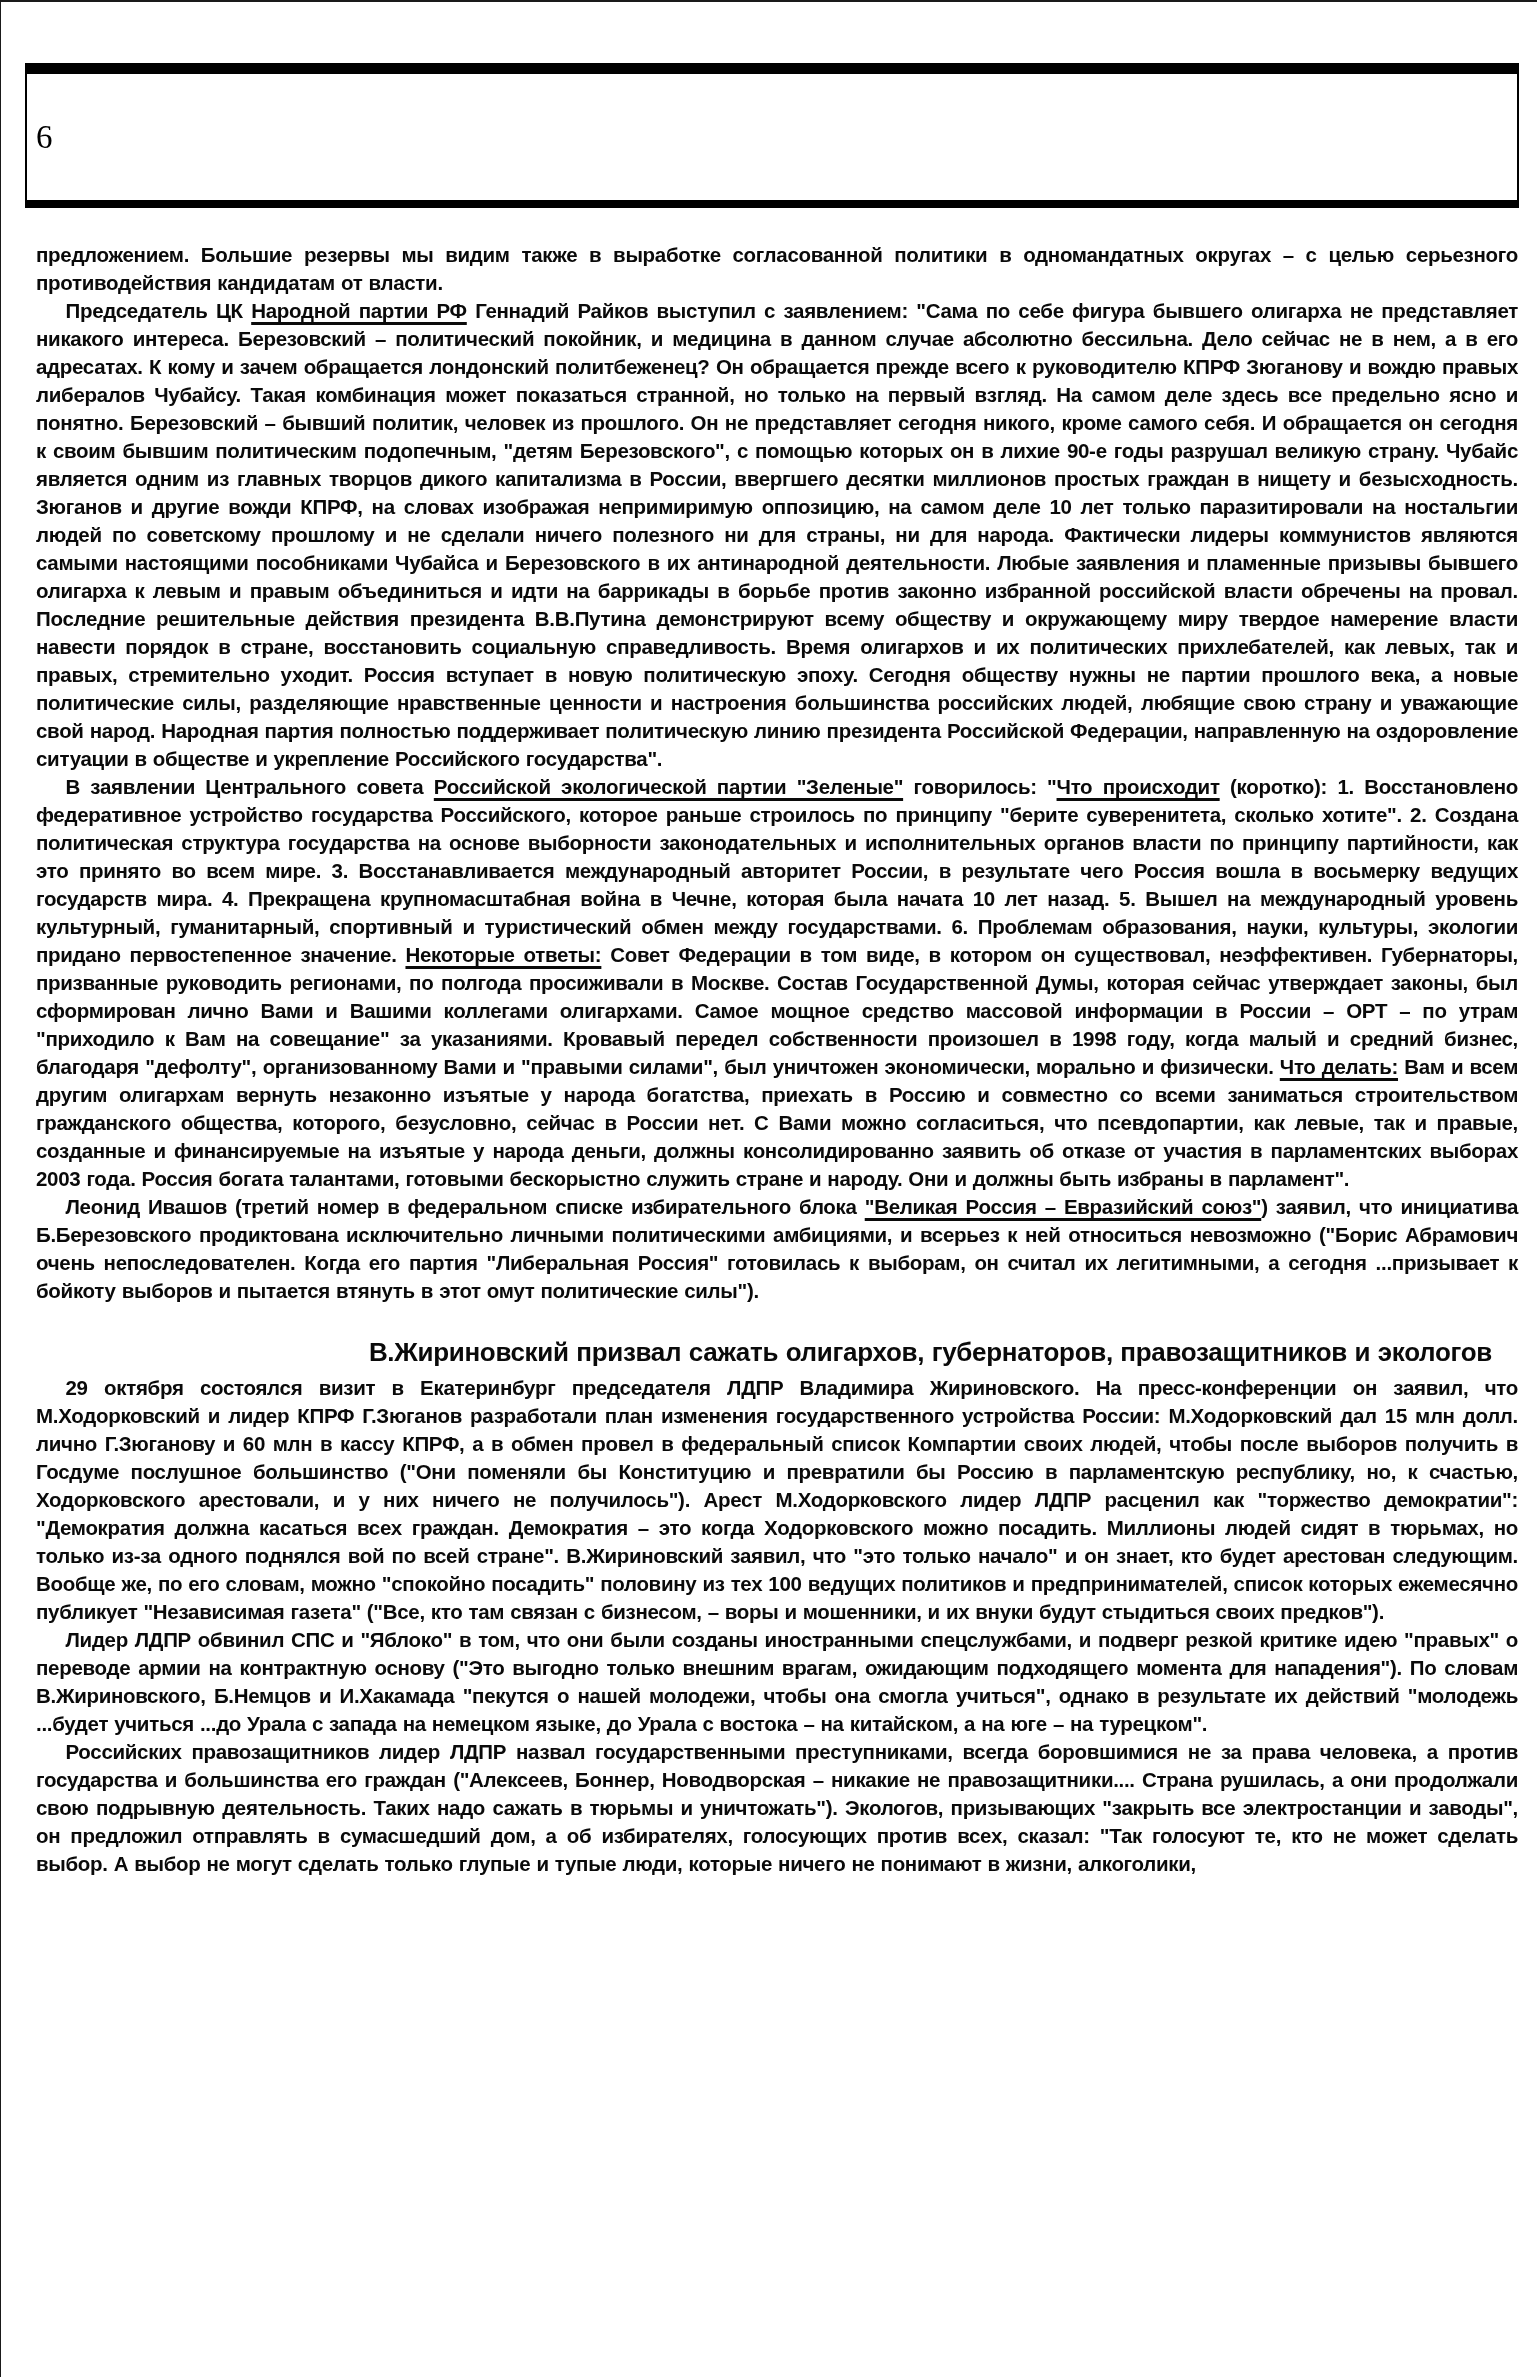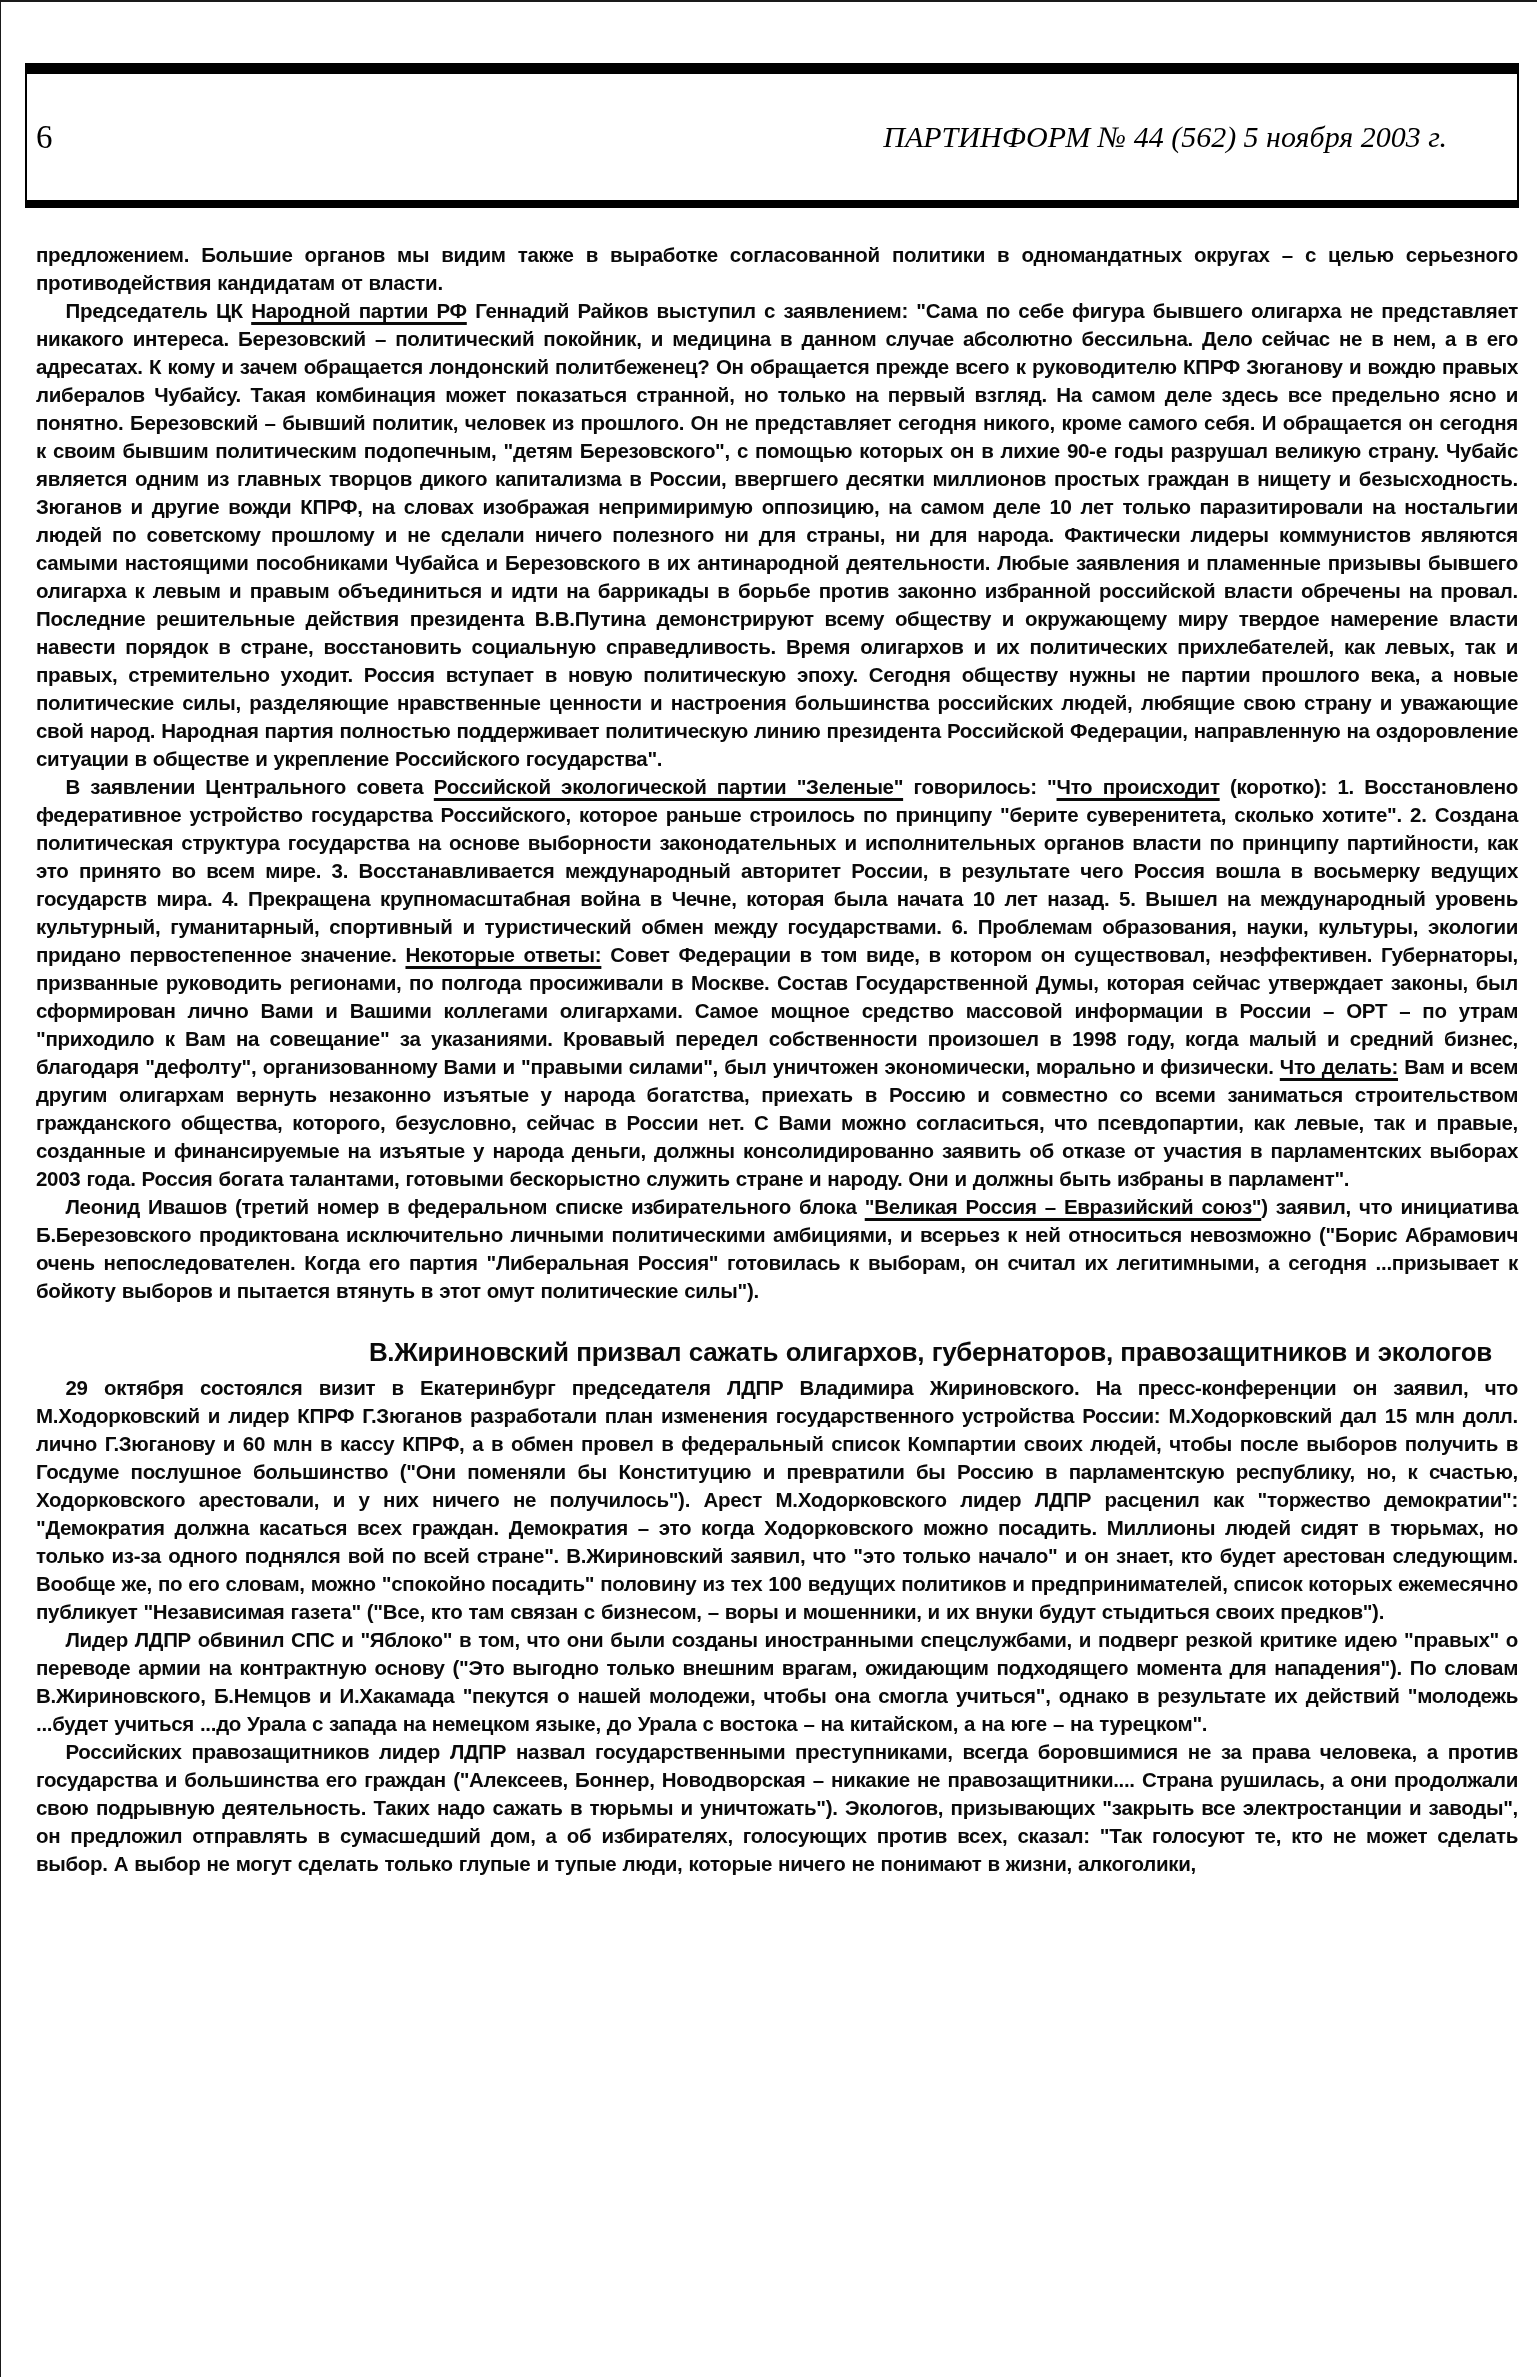--- a/index.html
+++ b/index.html
@@ -68,26 +68,25 @@
     letter-spacing:-0.3px;
   }
 </style>
 </head>
 <body>
 
 <div class="page">
 
   <div class="header-box">
     <span class="page-number">6</span>
-    <span class="masthead">ПАРТИНФОРМ № 44 (562) 5 ноября 2003 г.</span>
   </div>
 
   <div class="body-text">
 
-    <p class="para"><span>предложением. Большие органов мы видим также в выработке согласованной политики в одномандатных округах – с целью серьезного противодействия кандидатам от власти.</span></p>
+    <p class="para"><span>предложением. Большие резервы мы видим также в выработке согласованной политики в одномандатных округах – с целью серьезного противодействия кандидатам от власти.</span></p>
 
     <p class="para indent"><span>Председатель ЦК </span><span class="u it">Народной партии РФ</span><span> Геннадий Райков выступил с заявлением: "Сама по себе фигура бывшего олигарха не представляет никакого интереса. Березовский – политический покойник, и медицина в данном случае абсолютно бессильна. Дело сейчас не в нем, а в его адресатах. К кому и зачем обращается лондонский политбеженец? Он обращается прежде всего к руководителю КПРФ Зюганову и вождю правых либералов Чубайсу. Такая комбинация может показаться странной, но только на первый взгляд. На самом деле здесь все предельно ясно и понятно. Березовский – бывший политик, человек из прошлого. Он не представляет сегодня никого, кроме самого себя. И обращается он сегодня к своим бывшим политическим подопечным, "детям Березовского", с помощью которых он в лихие 90-е годы разрушал великую страну. Чубайс является одним из главных творцов дикого капитализма в России, ввергшего десятки миллионов простых граждан в нищету и безысходность. Зюганов и другие вожди КПРФ, на словах изображая непримиримую оппозицию, на самом деле 10 лет только паразитировали на ностальгии людей по советскому прошлому и не сделали ничего полезного ни для страны, ни для народа. Фактически лидеры коммунистов являются самыми настоящими пособниками Чубайса и Березовского в их антинародной деятельности. Любые заявления и пламенные призывы бывшего олигарха к левым и правым объединиться и идти на баррикады в борьбе против законно избранной российской власти обречены на провал. Последние решительные действия президента В.В.Путина демонстрируют всему обществу и окружающему миру твердое намерение власти навести порядок в стране, восстановить социальную справедливость. Время олигархов и их политических прихлебателей, как левых, так и правых, стремительно уходит. Россия вступает в новую политическую эпоху. Сегодня обществу нужны не партии прошлого века, а новые политические силы, разделяющие нравственные ценности и настроения большинства российских людей, любящие свою страну и уважающие свой народ. Народная партия полностью поддерживает политическую линию президента Российской Федерации, направленную на оздоровление ситуации в обществе и укрепление Российского государства".</span></p>
 
     <p class="para indent"><span>В заявлении Центрального совета </span><span class="u it">Российской экологической партии "Зеленые"</span><span> говорилось: "</span><span class="u">Что происходит</span><span> (коротко): 1. Восстановлено федеративное устройство государства Российского, которое раньше строилось по принципу "берите суверенитета, сколько хотите". 2. Создана политическая структура государства на основе выборности законодательных и исполнительных органов власти по принципу партийности, как это принято во всем мире. 3. Восстанавливается международный авторитет России, в результате чего Россия вошла в восьмерку ведущих государств мира. 4. Прекращена крупномасштабная война в Чечне, которая была начата 10 лет назад. 5. Вышел на международный уровень культурный, гуманитарный, спортивный и туристический обмен между государствами. 6. Проблемам образования, науки, культуры, экологии придано первостепенное значение. </span><span class="u">Некоторые ответы:</span><span> Совет Федерации в том виде, в котором он существовал, неэффективен. Губернаторы, призванные руководить регионами, по полгода просиживали в Москве. Состав Государственной Думы, которая сейчас утверждает законы, был сформирован лично Вами и Вашими коллегами олигархами. Самое мощное средство массовой информации в России – ОРТ – по утрам "приходило к Вам на совещание" за указаниями. Кровавый передел собственности произошел в 1998 году, когда малый и средний бизнес, благодаря "дефолту", организованному Вами и "правыми силами", был уничтожен экономически, морально и физически. </span><span class="u">Что делать:</span><span> Вам и всем другим олигархам вернуть незаконно изъятые у народа богатства, приехать в Россию и совместно со всеми заниматься строительством гражданского общества, которого, безусловно, сейчас в России нет. С Вами можно согласиться, что псевдопартии, как левые, так и правые, созданные и финансируемые на изъятые у народа деньги, должны консолидированно заявить об отказе от участия в парламентских выборах 2003 года. Россия богата талантами, готовыми бескорыстно служить стране и народу. Они и должны быть избраны в парламент".</span></p>
 
     <p class="para indent"><span>Леонид Ивашов (третий номер в федеральном списке избирательного блока </span><span class="u it">"Великая Россия – Евразийский союз"</span><span>) заявил, что инициатива Б.Березовского продиктована исключительно личными политическими амбициями, и всерьез к ней относиться невозможно ("Борис Абрамович очень непоследователен. Когда его партия "Либеральная Россия" готовилась к выборам, он считал их легитимными, а сегодня ...призывает к бойкоту выборов и пытается втянуть в этот омут политические силы").</span></p>
 
     <h2 class="section-heading">В.Жириновский призвал сажать олигархов, губернаторов, правозащитников и экологов</h2>
 
     <p class="para indent"><span>29 октября состоялся визит в Екатеринбург председателя ЛДПР Владимира Жириновского. На пресс-конференции он заявил, что М.Ходорковский и лидер КПРФ Г.Зюганов разработали план изменения государственного устройства России: М.Ходорковский дал 15 млн долл. лично Г.Зюганову и 60 млн в кассу КПРФ, а в обмен провел в федеральный список Компартии своих людей, чтобы после выборов получить в Госдуме послушное большинство ("Они поменяли бы Конституцию и превратили бы Россию в парламентскую республику, но, к счастью, Ходорковского арестовали, и у них ничего не получилось"). Арест М.Ходорковского лидер ЛДПР расценил как "торжество демократии": "Демократия должна касаться всех граждан. Демократия – это когда Ходорковского можно посадить. Миллионы людей сидят в тюрьмах, но только из-за одного поднялся вой по всей стране". В.Жириновский заявил, что "это только начало" и он знает, кто будет арестован следующим. Вообще же, по его словам, можно "спокойно посадить" половину из тех 100 ведущих политиков и предпринимателей, список которых ежемесячно публикует "Независимая газета" ("Все, кто там связан с бизнесом, – воры и мошенники, и их внуки будут стыдиться своих предков").</span></p>

